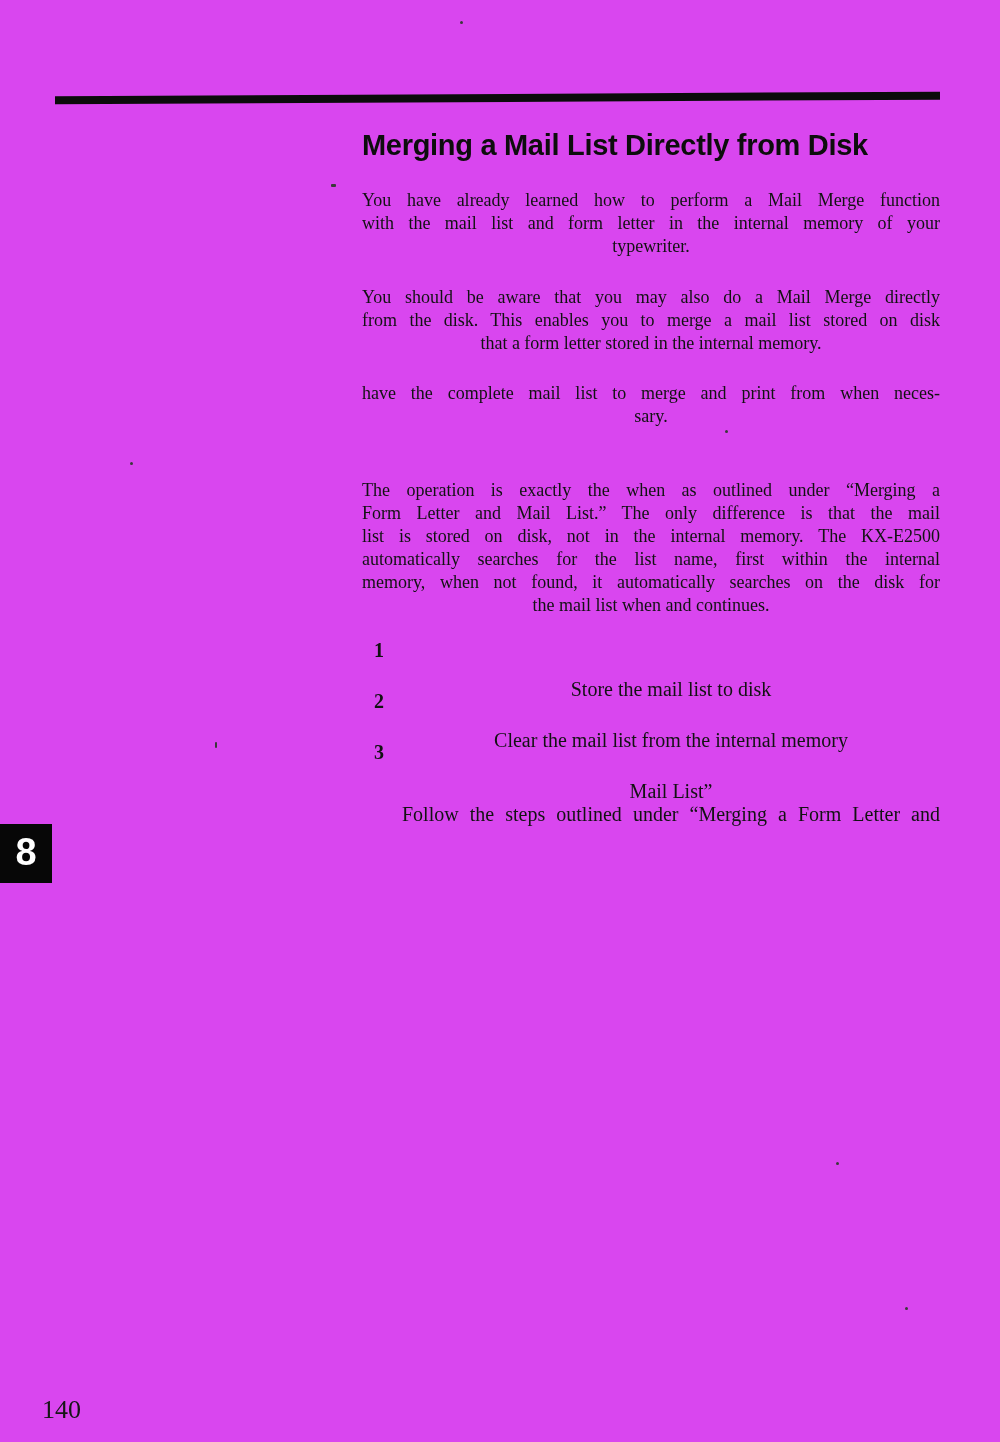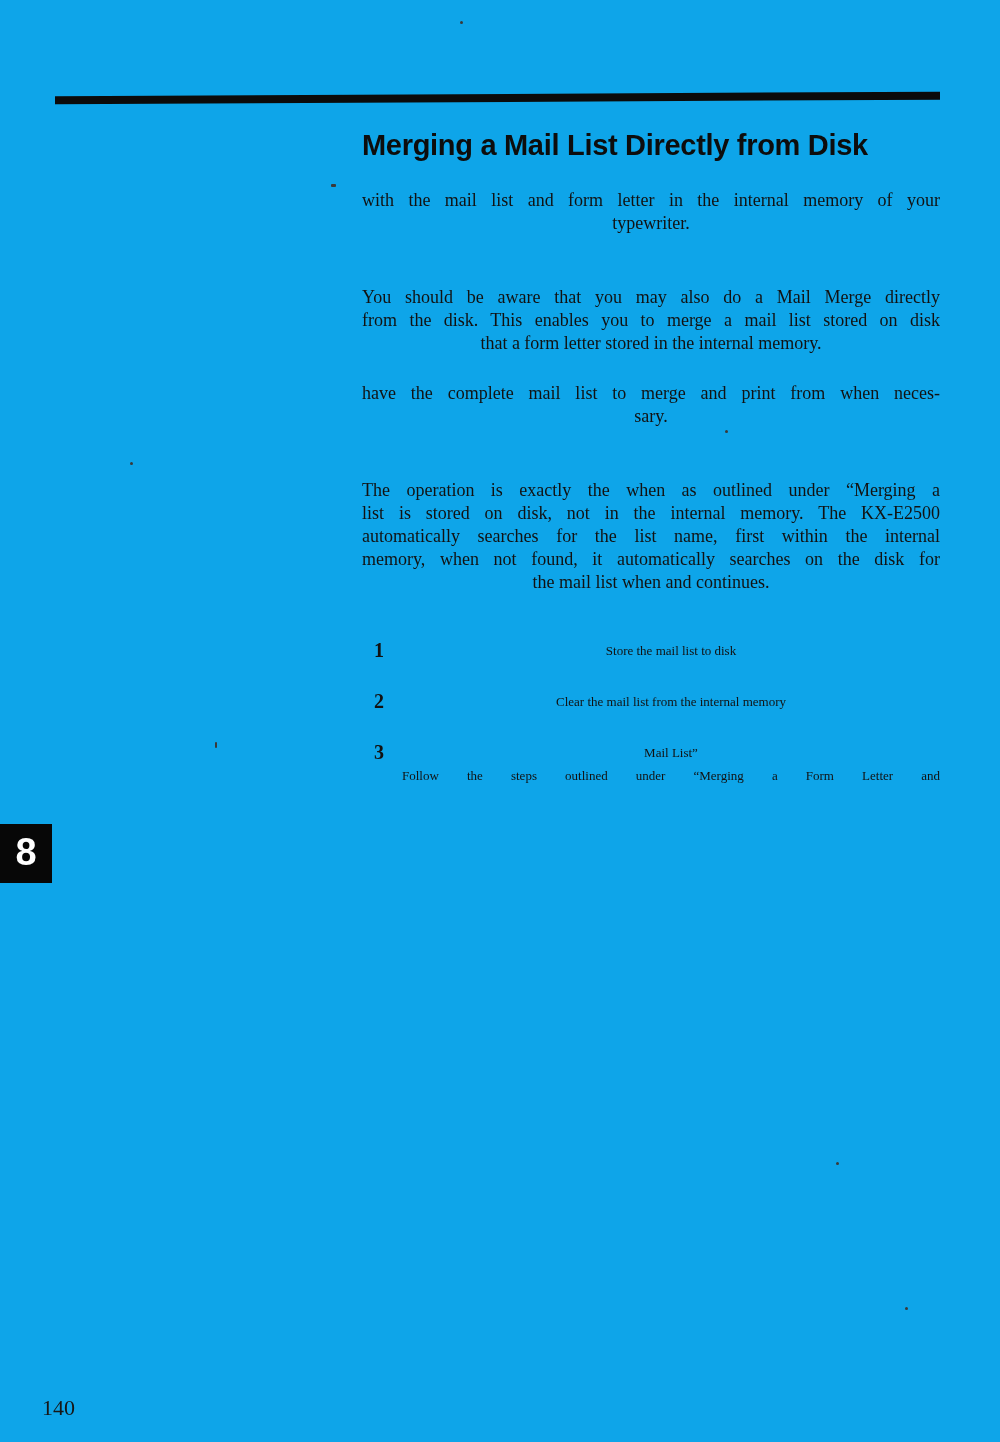--- a/index.html
+++ b/index.html
@@ -1,21 +1,21 @@
 <!DOCTYPE html>
 <html><head>
 <meta charset="utf-8">
 <style>
   * { margin: 0; padding: 0; box-sizing: border-box; }
   html, body { background: #e8e8e8; }
   .page {
     position: relative;
     width: 1000px;
     height: 1442px;
-    background: #0ea5e9;
+    background: #d946ef;
     font-family: "Liberation Serif", serif;
     color: #121212;
     overflow: hidden;
   }
   .top-rule {
     position: absolute;
     left: 55px;
     top: 94px;
     width: 885px;
     height: 8px;
@@ -53,22 +53,23 @@
   .step-num {
     flex: 0 0 auto;
     width: 28px;
     margin-left: 12px;
     font-weight: 700;
     font-size: 20px;
     line-height: 23px;
   }
   .step-body {
     flex: 1 1 auto;
-    font-size: 13px;
+    font-size: 20px;
     line-height: 23px;
+    margin-top: 39px;
   }
   .tab-8 {
     position: absolute;
     left: 0;
     top: 824px;
     width: 52px;
     height: 59px;
     background: #070707;
     color: #ffffff;
     font-family: "Liberation Sans", sans-serif;
@@ -76,56 +77,58 @@
     font-size: 38px;
     display: flex;
     align-items: center;
     justify-content: center;
     padding-bottom: 2px;
   }
   .page-num {
     position: absolute;
     left: 42px;
     top: 1395px;
-    font-size: 22px;
+    font-size: 26px;
     color: #161616;
   }
   .speck {
     position: absolute;
     background: #3a3a3a;
     border-radius: 50%;
   }
 </style>
 </head>
 <body>
 
 <div class="page">
 
   <div class="top-rule"></div>
 
   <h1 class="doc-title">Merging a Mail List Directly from Disk</h1>
 
   <div class="para" style="top:189px">
+    <span class="line j">You have already learned how to perform a Mail Merge function</span>
     <span class="line j">with the mail list and form letter in the internal memory of your</span>
     <span class="line">typewriter.</span>
   </div>
 
   <div class="para" style="top:286px">
     <span class="line j">You should be aware that you may also do a Mail Merge directly</span>
     <span class="line j">from the disk. This enables you to merge a mail list stored on disk</span>
     <span class="line">that a form letter stored in the internal memory.</span>
   </div>
 
   <div class="para" style="top:382px">
     <span class="line j">have the complete mail list to merge and print from when neces-</span>
     <span class="line">sary.</span>
   </div>
 
   <div class="para" style="top:479px">
     <span class="line j">The operation is exactly the when as outlined under “Merging a</span>
+    <span class="line j">Form Letter and Mail List.” The only difference is that the mail</span>
     <span class="line j">list is stored on disk, not in the internal memory. The KX-E2500</span>
     <span class="line j">automatically searches for the list name, first within the internal</span>
     <span class="line j">memory, when not found, it automatically searches on the disk for</span>
     <span class="line">the mail list when and continues.</span>
   </div>
 
   <div class="step" style="top:639px; left:362px;">
     <span class="step-num">1</span>
     <span class="step-body">
       <span class="line">Store the mail list to disk</span>

